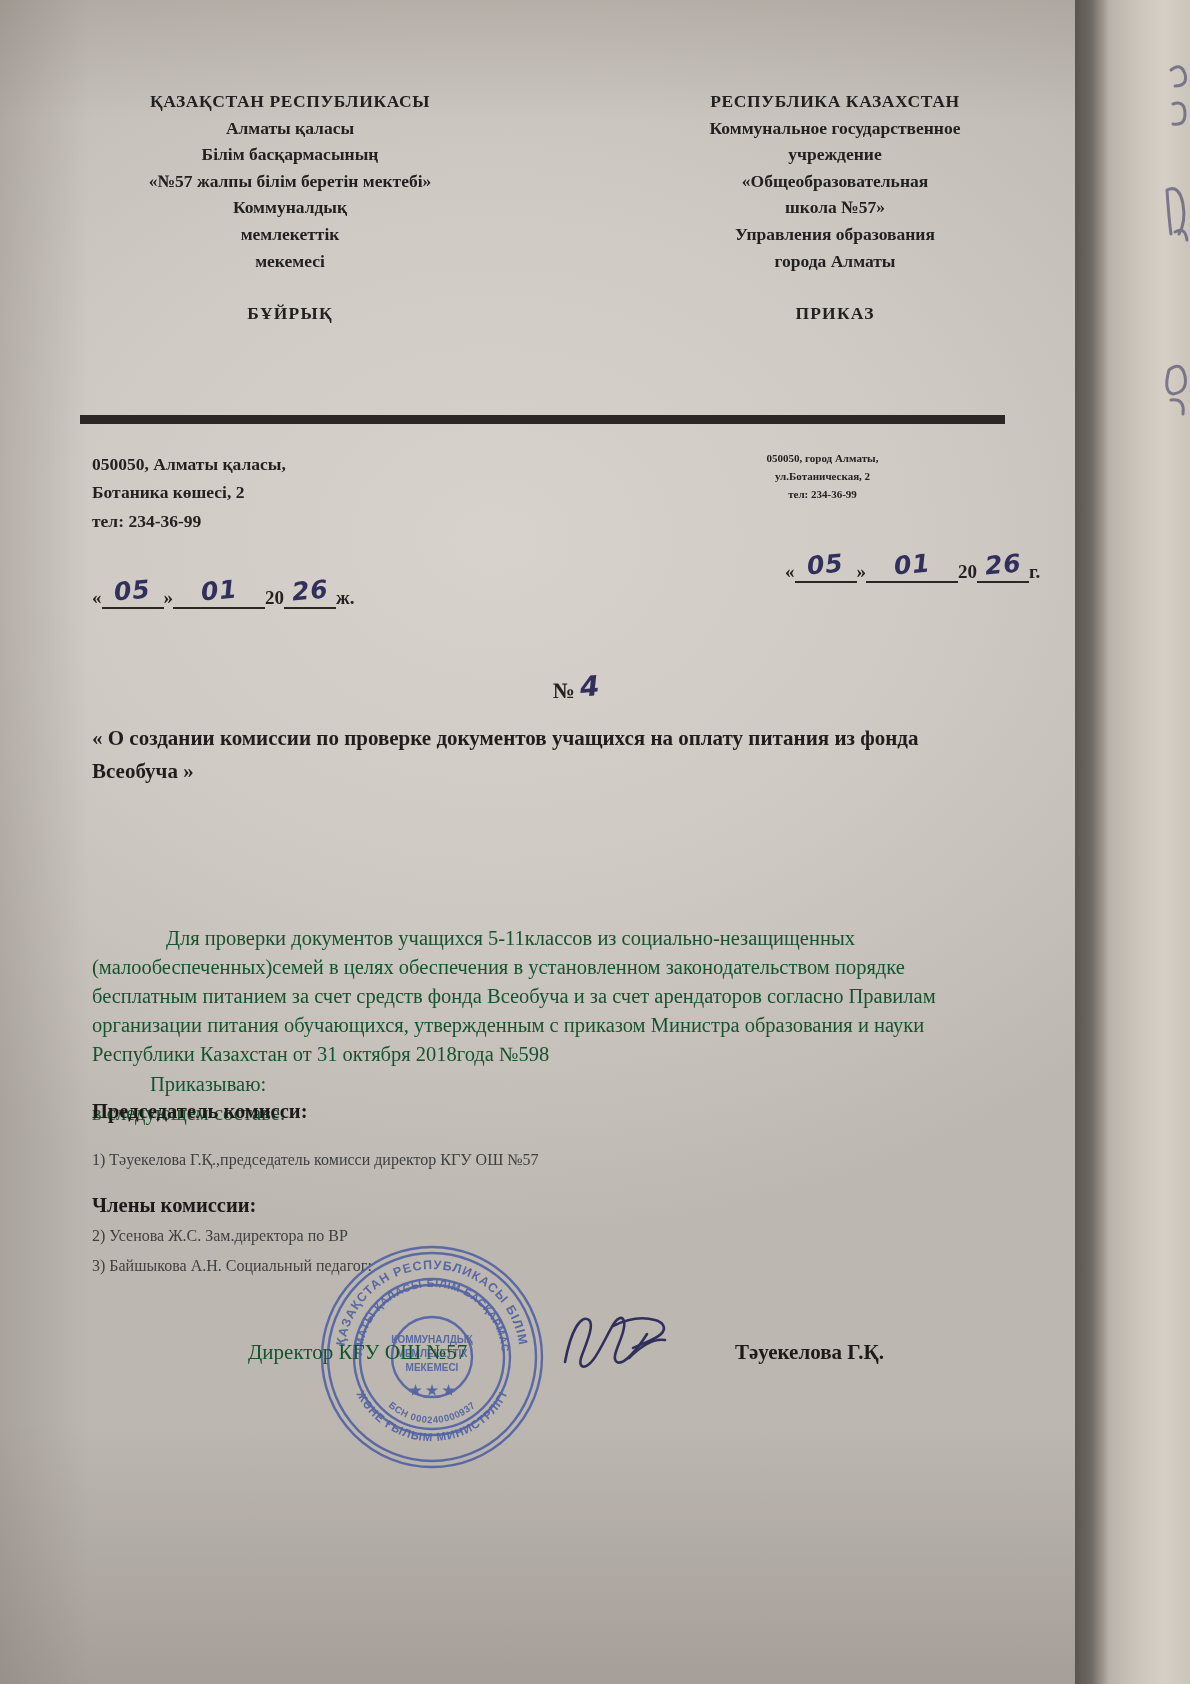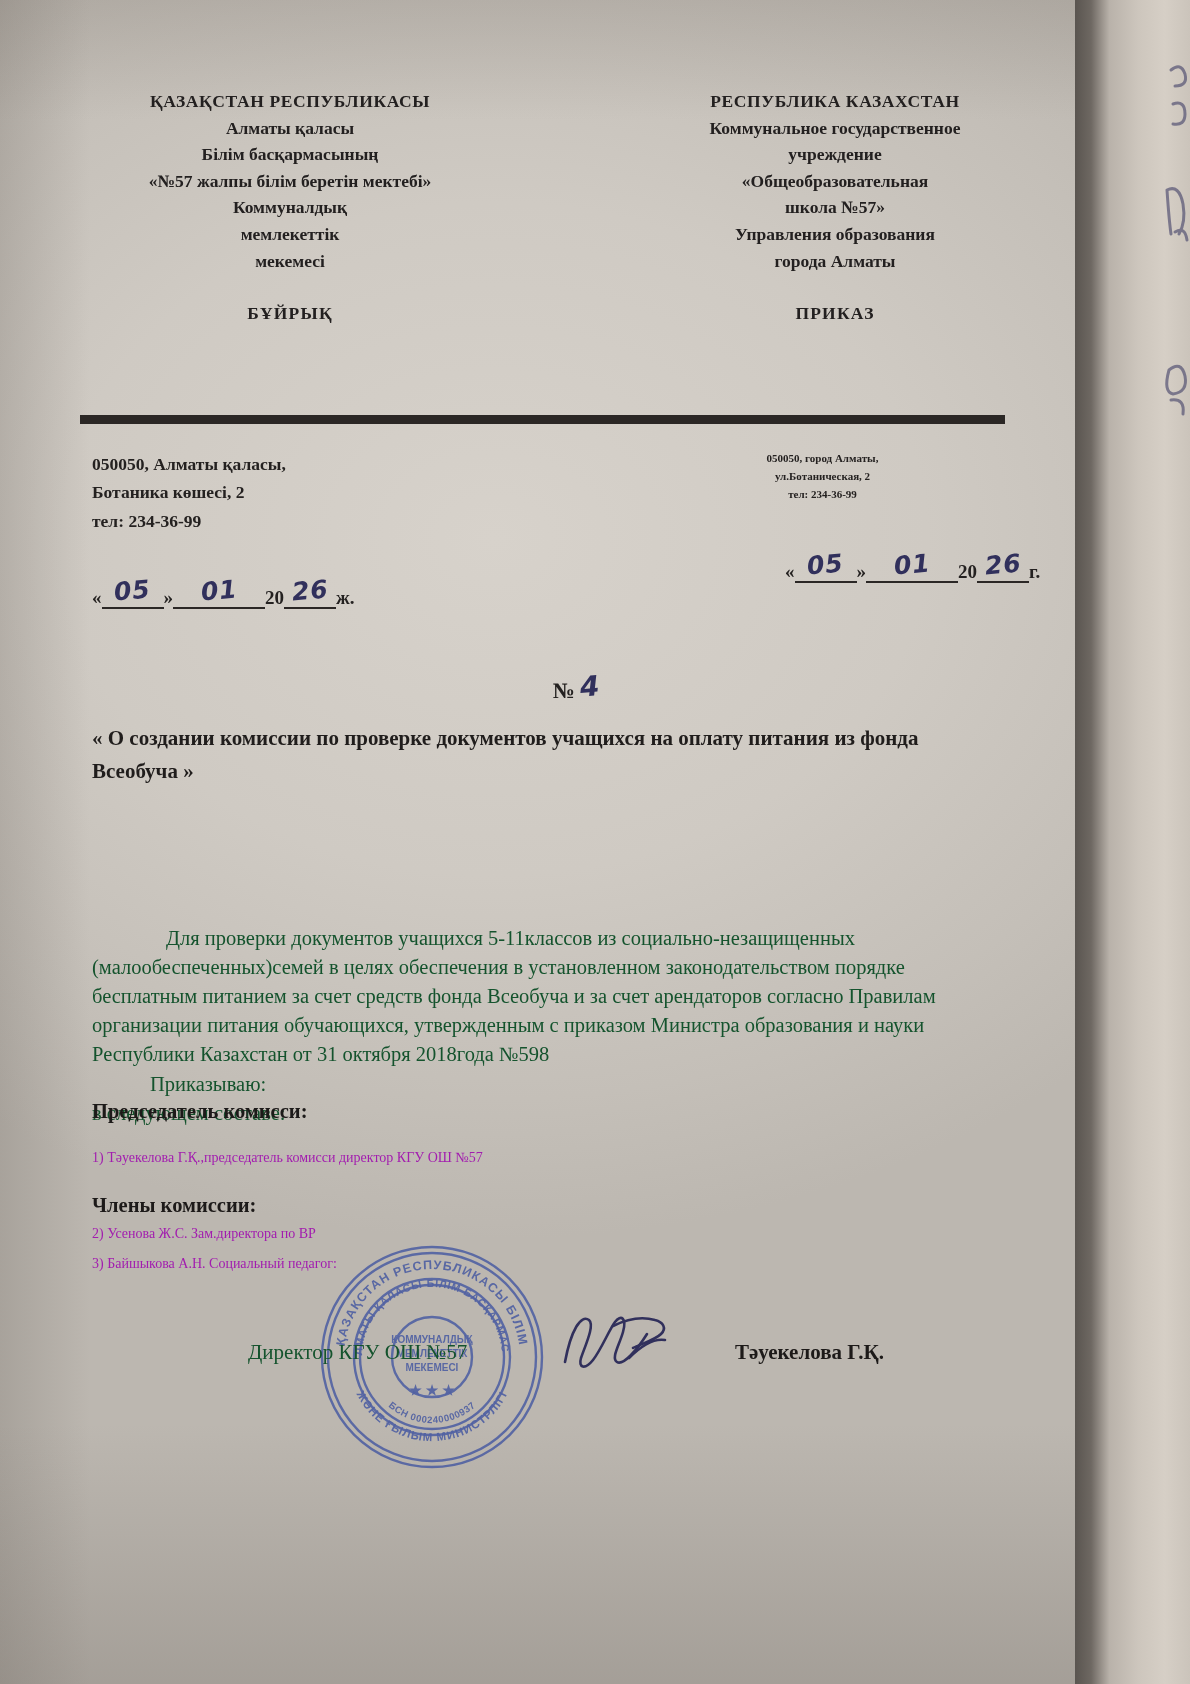--- a/index.html
+++ b/index.html
@@ -178,23 +178,23 @@
   .section-head {
     position: absolute;
     left: 92px;
     font-weight: bold;
     font-size: 20.5px;
     color: #1d1a19;
   }
   .members {
     position: absolute;
     left: 92px;
-    font-size: 14px;
+    font-size: 16px;
     line-height: 1.45;
-    color: #a21caf;
+    color: #404040;
   }
 
   
   .sign-left {
     position: absolute;
     left: 248px; top: 1340px;
     font-weight: normal;
     font-size: 21px;
     color: #14532d;
     z-index: 3;

